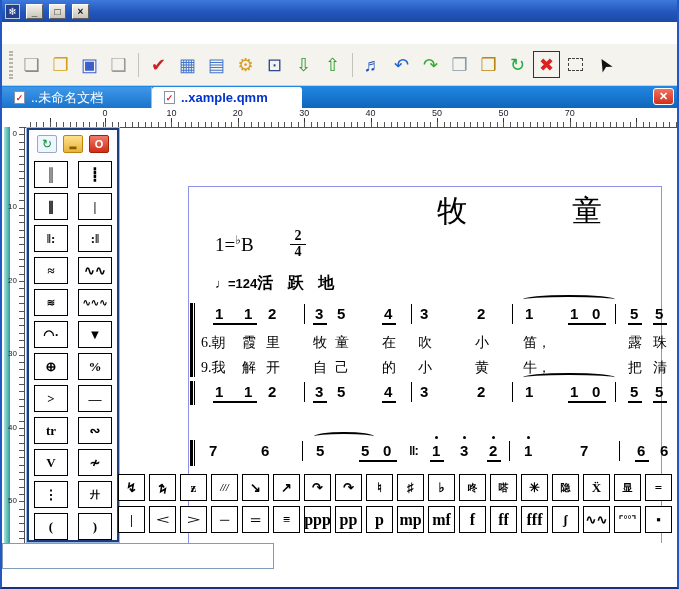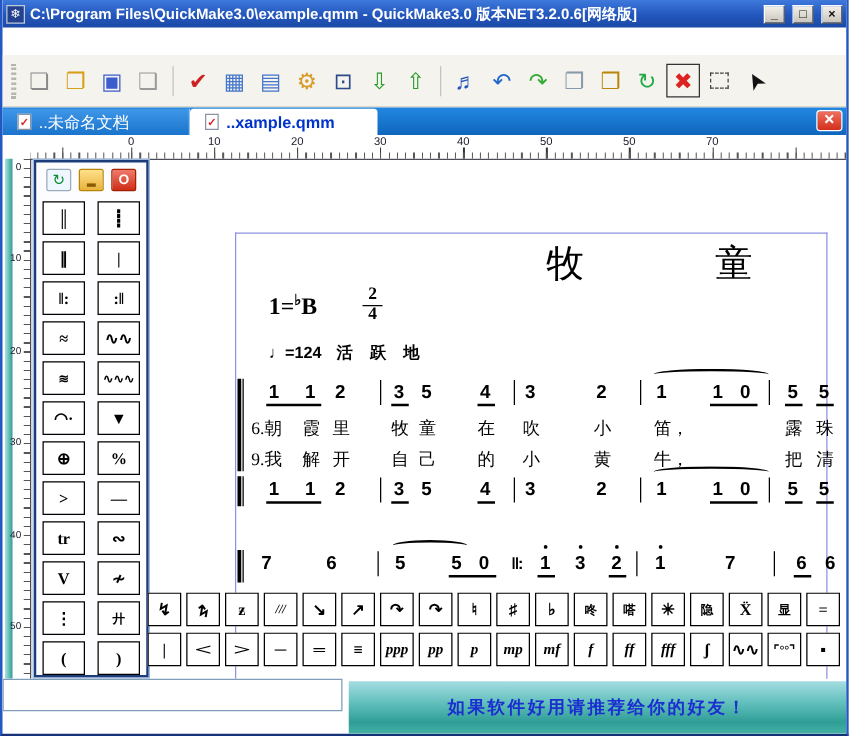--- a/index.html
+++ b/index.html
@@ -45,26 +45,26 @@
   .vruler{position:absolute;left:2px;top:127px;width:20px;height:416px;background:#fff;font-size:8px;color:#223;}
   .vteal{position:absolute;left:0;top:0;bottom:0;width:6px;background:linear-gradient(90deg,#a8e4de,#2f9d95);}
   .vticks{position:absolute;right:0;top:0;bottom:0;width:5px;
     background:repeating-linear-gradient(180deg,#555 0 1px,transparent 1px 7.34px);}
   .vruler .num{position:absolute;right:7px;}
   
   .canvas{position:absolute;left:22px;top:127px;right:0;height:416px;background:#fff;border-top:1px solid #4e4e58;border-left:1px solid #4e4e58;overflow:hidden;}
   .page{position:absolute;left:163px;top:58px;width:474px;height:640px;border:1px solid #8f92e4;border-bottom:none;background:#fff;}
   .score-title{position:absolute;left:248px;top:4px;font-family:"Liberation Serif",serif;font-size:30px;letter-spacing:105px;white-space:nowrap;color:#000;}
   .subtitle{position:absolute;left:278px;top:60px;font-size:14px;letter-spacing:9px;white-space:nowrap;color:#000;}
-  .keysig{position:absolute;left:26px;top:46px;font-family:"Liberation Serif",serif;font-size:19px;font-weight:bold;}
+  .keysig{position:absolute;left:26px;top:46px;font-family:"Liberation Serif",serif;font-size:19px;font-weight:normal;}
   .keysig sup{font-size:12px;}
   .timesig{position:absolute;left:101px;top:42px;width:16px;text-align:center;font-family:"Liberation Serif",serif;font-size:14px;font-weight:bold;line-height:1.05;}
   .ts-line{height:1px;background:#000;margin:0;}
   .tempo{position:absolute;left:26px;top:86px;font-size:13px;font-weight:bold;white-space:nowrap;}
-  .tempo .tempo-text{margin-left:12px;font-size:13px;letter-spacing:5px;}
+  .tempo .tempo-text{font-size:16px;letter-spacing:5px;}
   .mline{position:absolute;left:0;height:22px;width:100%;}
   .note{position:absolute;top:0;font-family:"Liberation Sans",sans-serif;font-weight:bold;font-size:15px;line-height:17px;}
   .note.rep{font-size:13px;letter-spacing:-1px;}
   .barline{position:absolute;top:-1px;width:1px;height:20px;background:#000;}
   .ul{position:absolute;top:18px;height:2px;background:#000;}
   .slur{position:absolute;top:-10px;height:9px;border-top:2px solid #000;border-radius:100% 100% 0 0;}
   .dotabove{position:absolute;top:-6px;width:3px;height:3px;background:#000;border-radius:50%;}
   .lline{position:absolute;left:0;width:100%;height:20px;}
   .lyric{position:absolute;top:0;font-family:"Liberation Serif",serif;font-size:14px;white-space:nowrap;}
   .sysbar{position:absolute;left:1px;width:5px;border-left:3px solid #000;border-right:1px solid #000;}
@@ -75,38 +75,37 @@
   .hicon.refresh{color:#0a8f2f;background:#eef6ff;border:1px solid #9ab;}
   .hicon.folder{background:linear-gradient(#ffe08a,#e8b33c);border:1px solid #b8860b;color:#8a5a00;font-size:9px;}
   .hicon.power{background:linear-gradient(#f07a6a,#cf2d18);border:1px solid #a02000;color:#fff;font-weight:bold;font-size:11px;}
   .pl-grid{display:grid;grid-template-columns:34px 34px;gap:5px 10px;justify-content:center;padding-top:5px;}
   .pbtn{width:34px;height:27px;border:1px solid #000;background:#fff;display:flex;align-items:center;justify-content:center;
     font-family:"Liberation Serif",serif;font-size:13px;font-weight:bold;overflow:hidden;}
   .bottom-row{position:absolute;left:116px;right:0;height:30px;display:flex;gap:4px;overflow:hidden;}
   .row1{top:474px;} .row2{top:506px;}
   .bbtn{flex:0 0 27px;width:27px;height:27px;border:1px solid #000;background:#fff;display:flex;align-items:center;justify-content:center;
     font-family:"Liberation Serif",serif;font-size:13px;font-weight:bold;overflow:hidden;}
-  .dyn{font-style:italic;font-family:"Liberation Serif",serif;font-size:12px;font-weight:bold;}
+  .dyn{font-family:"Liberation Serif",serif;font-size:16px;font-weight:bold;}
   .small{font-size:10px;} .it{font-style:italic;}
   .rot180{transform:rotate(180deg);} .flipx{transform:scaleX(-1);} .stretch{transform:scaleX(1.9);display:inline-block;}
   
   .status-input{position:absolute;left:0;top:543px;width:272px;height:26px;background:#fff;border:1px solid #7f9db9;}
   .status-text{position:absolute;left:2px;top:570px;font-size:14px;color:#000;white-space:nowrap;}
   .banner{position:absolute;left:277px;top:545px;right:0;bottom:0;display:flex;align-items:center;justify-content:center;
     background:linear-gradient(180deg,#a5dde2 0%,#63c0bd 40%,#2f9e96 78%,#45b1a5 100%);
     color:#1b2ed0;font-weight:bold;font-size:14px;letter-spacing:2px;white-space:nowrap;}
 </style>
 </head>
 <body>
 
 <div class="window">
 
   <div class="titlebar">
     <span class="appicon">❄</span>
-    <span class="title-text">C:\Program Files\QuickMake3.0\example.qmm - QuickMake3.0 版本NET3.2.0.6[网络版]</span>
     <span class="winbtn">_</span>
     <span class="winbtn">□</span>
     <span class="winbtn">×</span>
   </div>
 
 
   <div class="toolbar" id="toolbar">
     <div class="grip"></div>
   <div class="tbtn">
         <span class="tglyph" style="color: rgb(138, 138, 138);">❏</span>
@@ -519,15 +518,14 @@
       </div>
       <div class="bbtn">
         <span class="small">⌜°°⌝</span>
       </div>
       <div class="bbtn">
         <span>▪</span>
       </div>
     </div>
 
   <div class="status-input"></div>
-  <div class="banner">如果软件好用请推荐给你的好友！</div>
 
 </div>
 
 </body></html>

